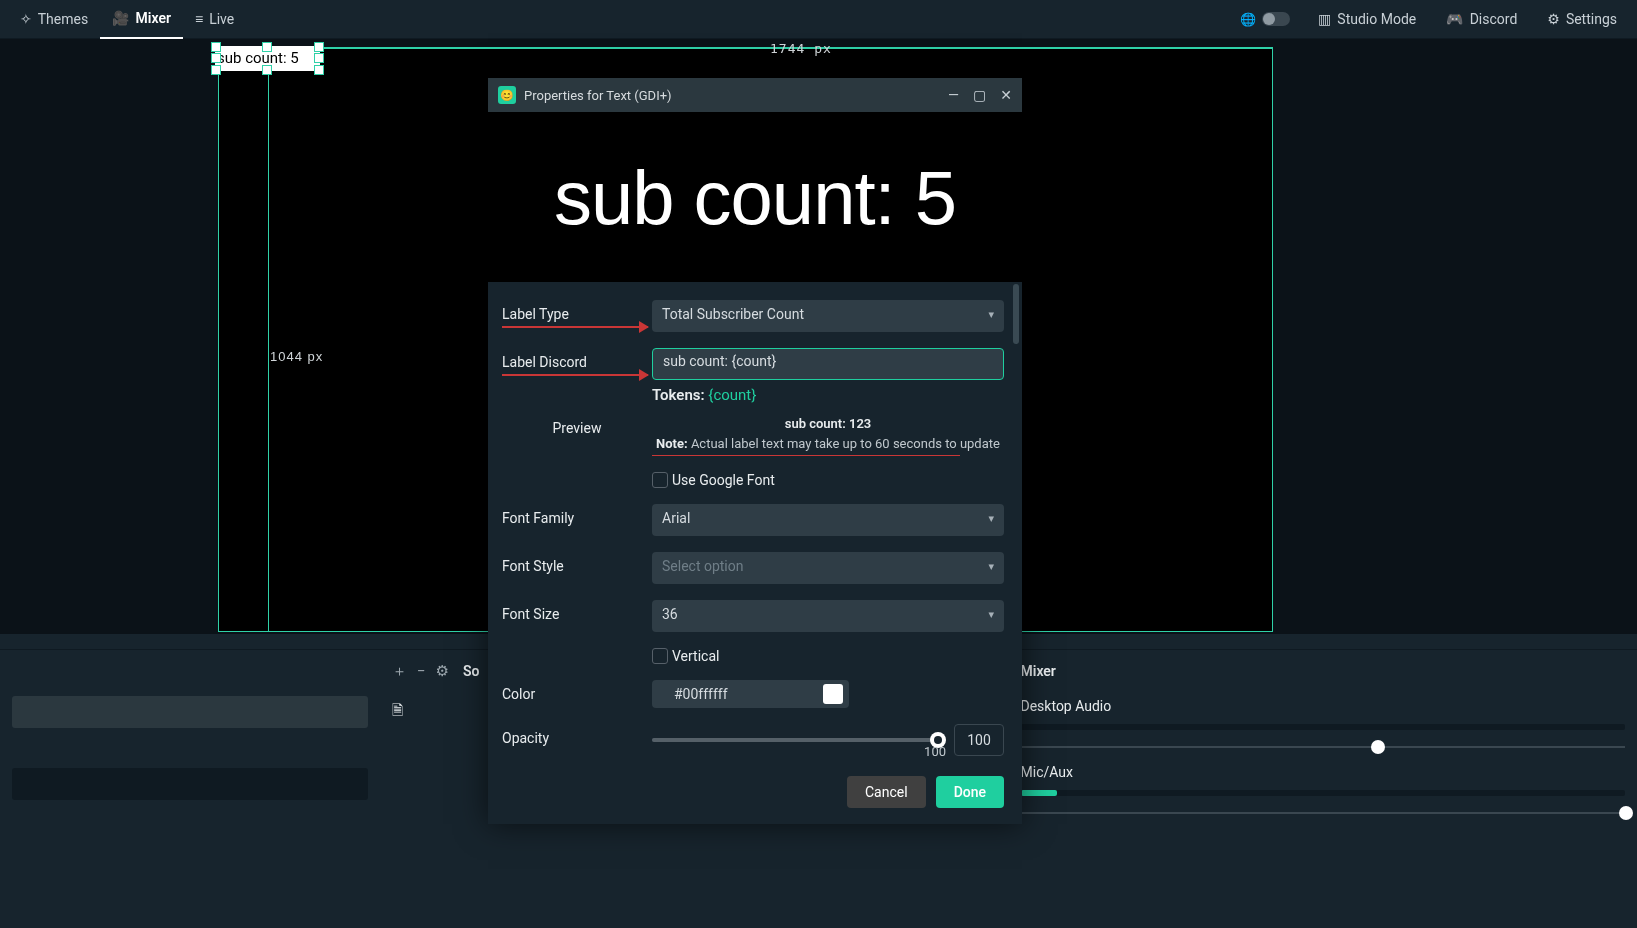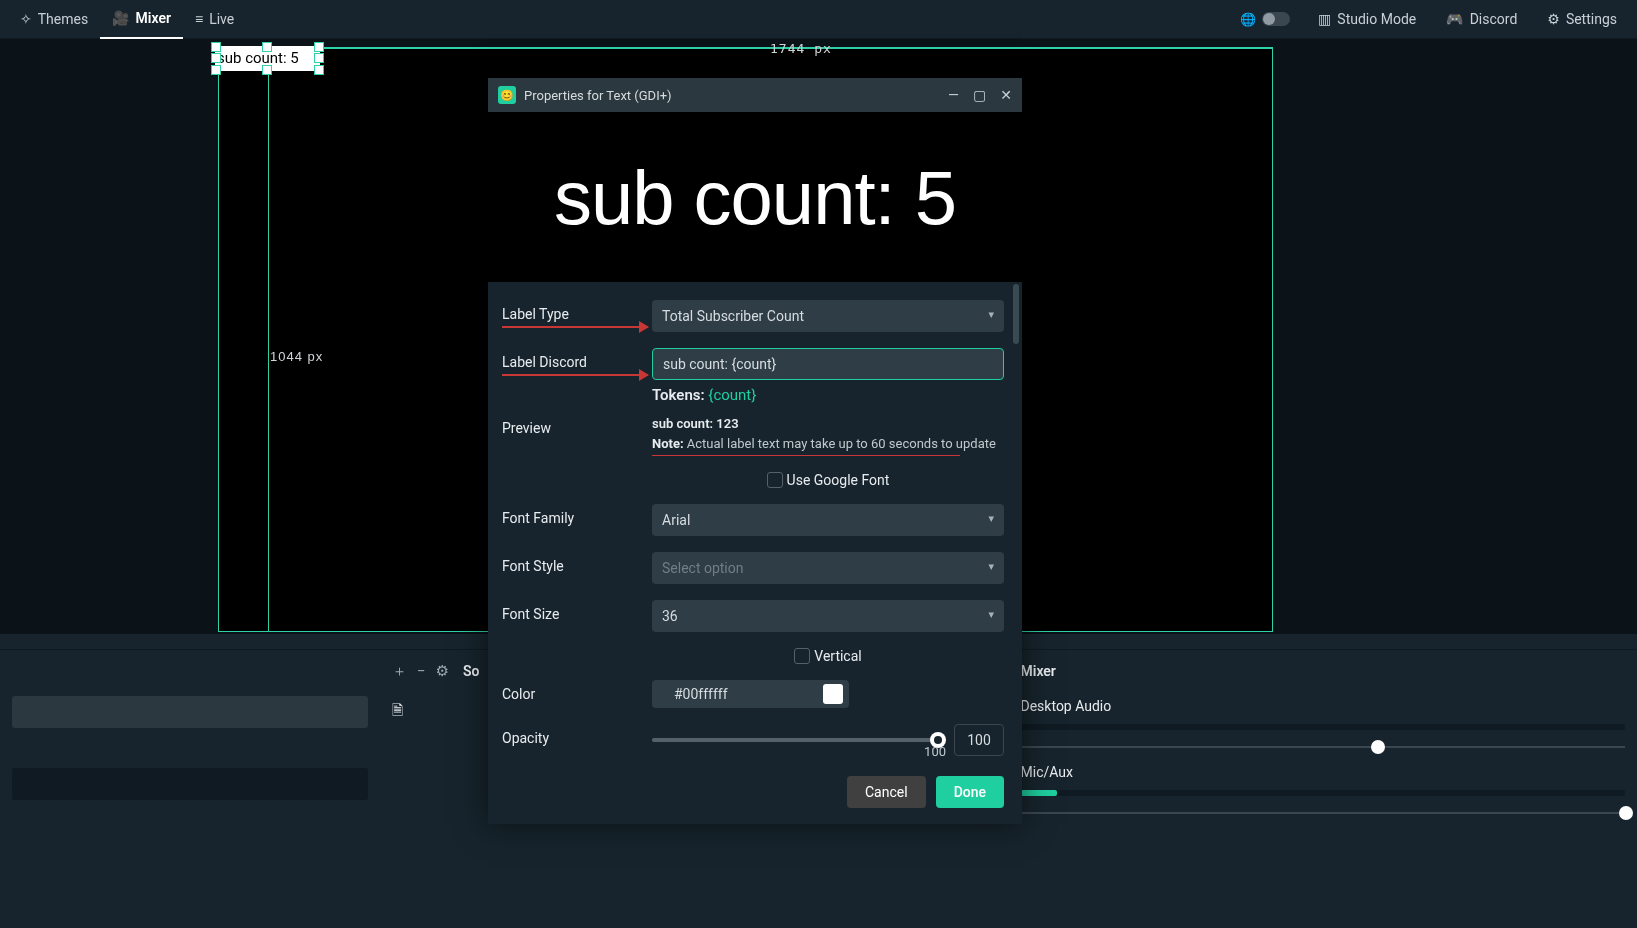--- a/index.html
+++ b/index.html
@@ -36,39 +36,39 @@
 .dlg-preview { height:170px; background:#000; display:flex; align-items:center; justify-content:center; }
 .dlg-preview-text { color:#fff; font-size:76px; font-family:Arial,sans-serif; letter-spacing:-1px; }
 
 .dlg-body { background:#17242d; padding:18px 18px 6px 14px; position:relative; }
 .dlg-scrollbar { position:absolute; right:3px; top:2px; width:6px; height:60px; background:#3a4a53; border-radius:3px; }
 
 .form-row { display:flex; align-items:flex-start; margin-bottom:16px; }
 .form-label { width:150px; color:#e8ecee; font-size:14px; padding-top:6px; }
 .form-ctrl { flex:1; }
 
-.select, .textinput { width:100%; height:32px; background:#2f3d46; border:none; border-radius:4px; color:#d6dce0; font-size:14px; padding:4px 10px; display:flex; align-items:center; position:relative; cursor:pointer; }
+.select, .textinput { width:100%; height:32px; background:#2f3d46; border:none; border-radius:4px; color:#d6dce0; font-size:14px; padding:10px 10px; display:flex; align-items:flex-end; position:relative; cursor:pointer; }
 .textinput.focus { border:1px solid #1fcf9f; }
 .select .chev { position:absolute; right:10px; top:8px; color:#a7b1b8; font-size:11px; }
 .placeholder { color:#6f7e87; }
 
 .tokens-line { margin-top:6px; font-size:15px; }
 .tokens-line b { color:#e8ecee; font-weight:600; }
 .tokens-line .tok { color:#1fcf9f; }
 
 .preview-block { font-size:13px; line-height:1.5; }
 .preview-block .p1 { color:#e8ecee; font-weight:600; }
 .preview-block .note b { color:#e8ecee; }
 .preview-block .note { color:#c0c8cd; }
 .note-underline { height:1px; background:#c93636; margin-top:2px; width:308px; }
 
 .arrow { position:absolute; height:2px; background:#c93636; }
 .arrow::after { content:""; position:absolute; right:-1px; top:-5px; border-left:10px solid #c93636; border-top:6px solid transparent; border-bottom:6px solid transparent; }
 
-.checkbox-row { display:flex; align-items:center; gap:4px;justify-content:center; }
+.checkbox-row { display:flex; align-items:center; gap:4px; }
 .checkbox { width:16px; height:16px; border:1px solid #566069; border-radius:3px; background:#17242d; cursor:pointer; }
 .checkbox-label { color:#e8ecee; font-size:14px; }
 
 .color-input { width:197px; height:28px; background:#2f3d46; border-radius:4px; display:flex; align-items:center; padding:0 6px 0 22px; gap:8px; }
 .color-val { flex:1; color:#d6dce0; font-size:14px; }
 .swatch { width:20px; height:20px; background:#fff; border-radius:3px; }
 
 .slider-wrap { display:flex; align-items:center; gap:10px; }
 .slider { flex:1; position:relative; height:4px; background:#2f3d46; border-radius:2px; }
 .slider-fill { position:absolute; left:0; top:0; height:4px; width:100%; background:#556068; border-radius:2px; }
@@ -197,21 +197,21 @@
           <span>sub count: {count}</span>
         </div>
         <div class="tokens-line">
           <b>Tokens:</b>
           <span class="tok">{count}</span>
         </div>
       </div>
       <div class="arrow" style="left:0px; top:26px; width:146px;"></div>
     </div>
 
-    <div class="form-row" style="margin-top:10px;">
+    <div class="form-row" style="margin-top:10px;text-align:center;">
       <div class="form-label">Preview</div>
       <div class="form-ctrl preview-block">
         <div class="p1">sub count: 123</div>
         <div class="note"><b>Note:</b><span> Actual label text may take up to 60 seconds to update</span></div>
         <div class="note-underline"></div>
       </div>
     </div>
 
     <div class="form-row">
       <div class="form-label"></div>

